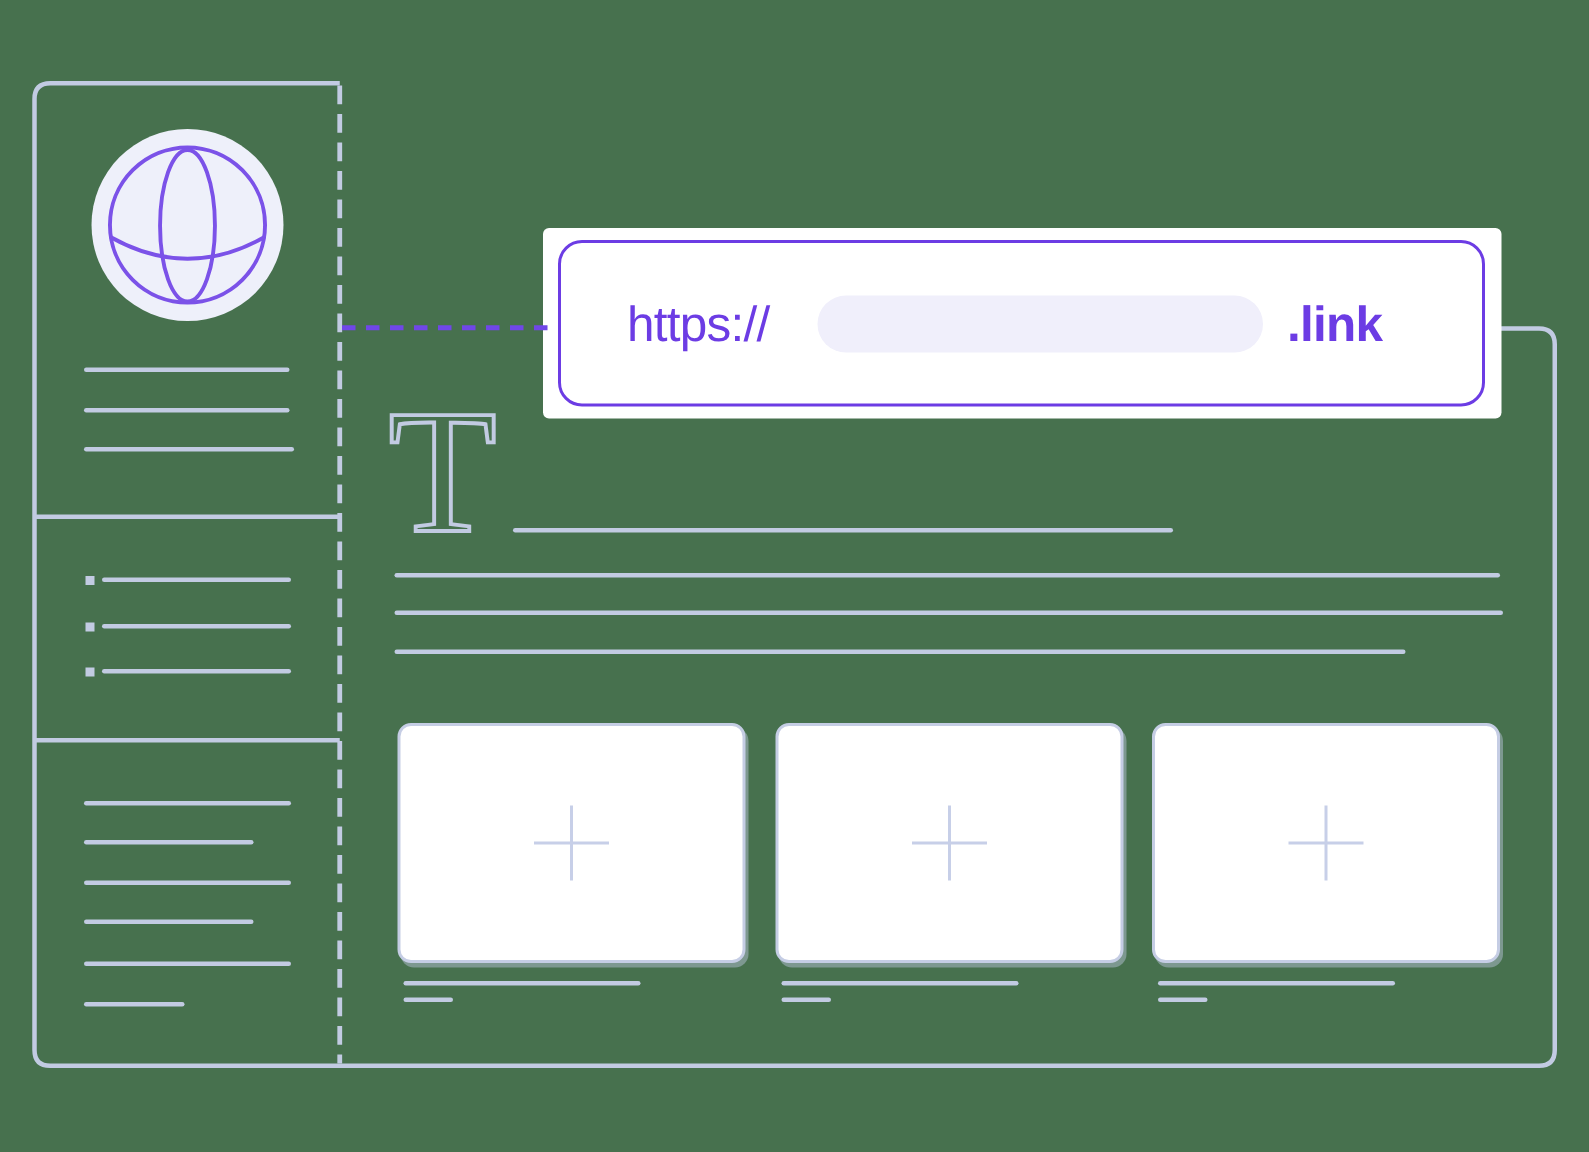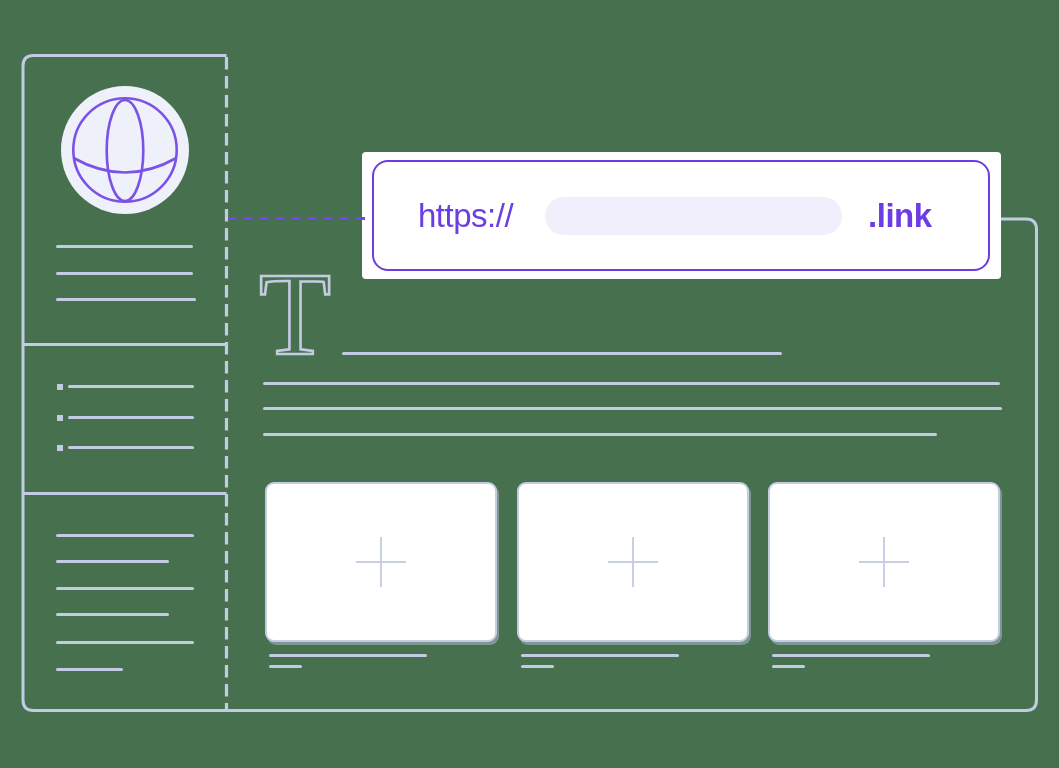--- a/index.html
+++ b/index.html
@@ -43,21 +43,21 @@
     position:absolute;left:362px;top:152px;width:639px;height:127px;
     background:#fff;border-radius:4px;z-index:2;
   }
   .url-inner{
     position:absolute;left:10px;top:8px;right:11px;bottom:8px;
     border:2.5px solid var(--accent);border-radius:16px;
     display:flex;align-items:center;
   }
   .url-proto{margin-left:44px;font-size:33px;font-weight:500;color:var(--accent);letter-spacing:-0.5px;white-space:nowrap;}
   .url-pill{margin-left:32px;width:297px;height:38px;border-radius:19px;background:var(--pill);}
-  .url-tld{margin-left:26px;font-size:33px;font-weight:700;color:var(--accent);letter-spacing:-0.5px;white-space:nowrap;}
+  .url-tld{margin-left:16px;font-size:33px;font-weight:700;color:var(--accent);letter-spacing:-0.5px;white-space:nowrap;}
 </style>
 </head>
 <body>
 
 <div class="stage">
 
   <svg class="overlay" width="1059" height="768">
     <path d="M 999 219 H 1026 Q 1036.5 219 1036.5 229.5 V 700 Q 1036.5 710.5 1026 710.5 H 33.5 Q 23 710.5 23 700 V 66 Q 23 55.5 33.5 55.5 H 226.5" fill="none" style="stroke:var(--line)" stroke-width="3"></path>
     <path d="M 23 344.5 H 226.5 M 23 493.5 H 226.5" fill="none" style="stroke:var(--line)" stroke-width="3"></path>
     <path d="M 226.5 57 V 709" fill="none" style="stroke:var(--line)" stroke-width="3.2" stroke-dasharray="12.5 6.5"></path>

